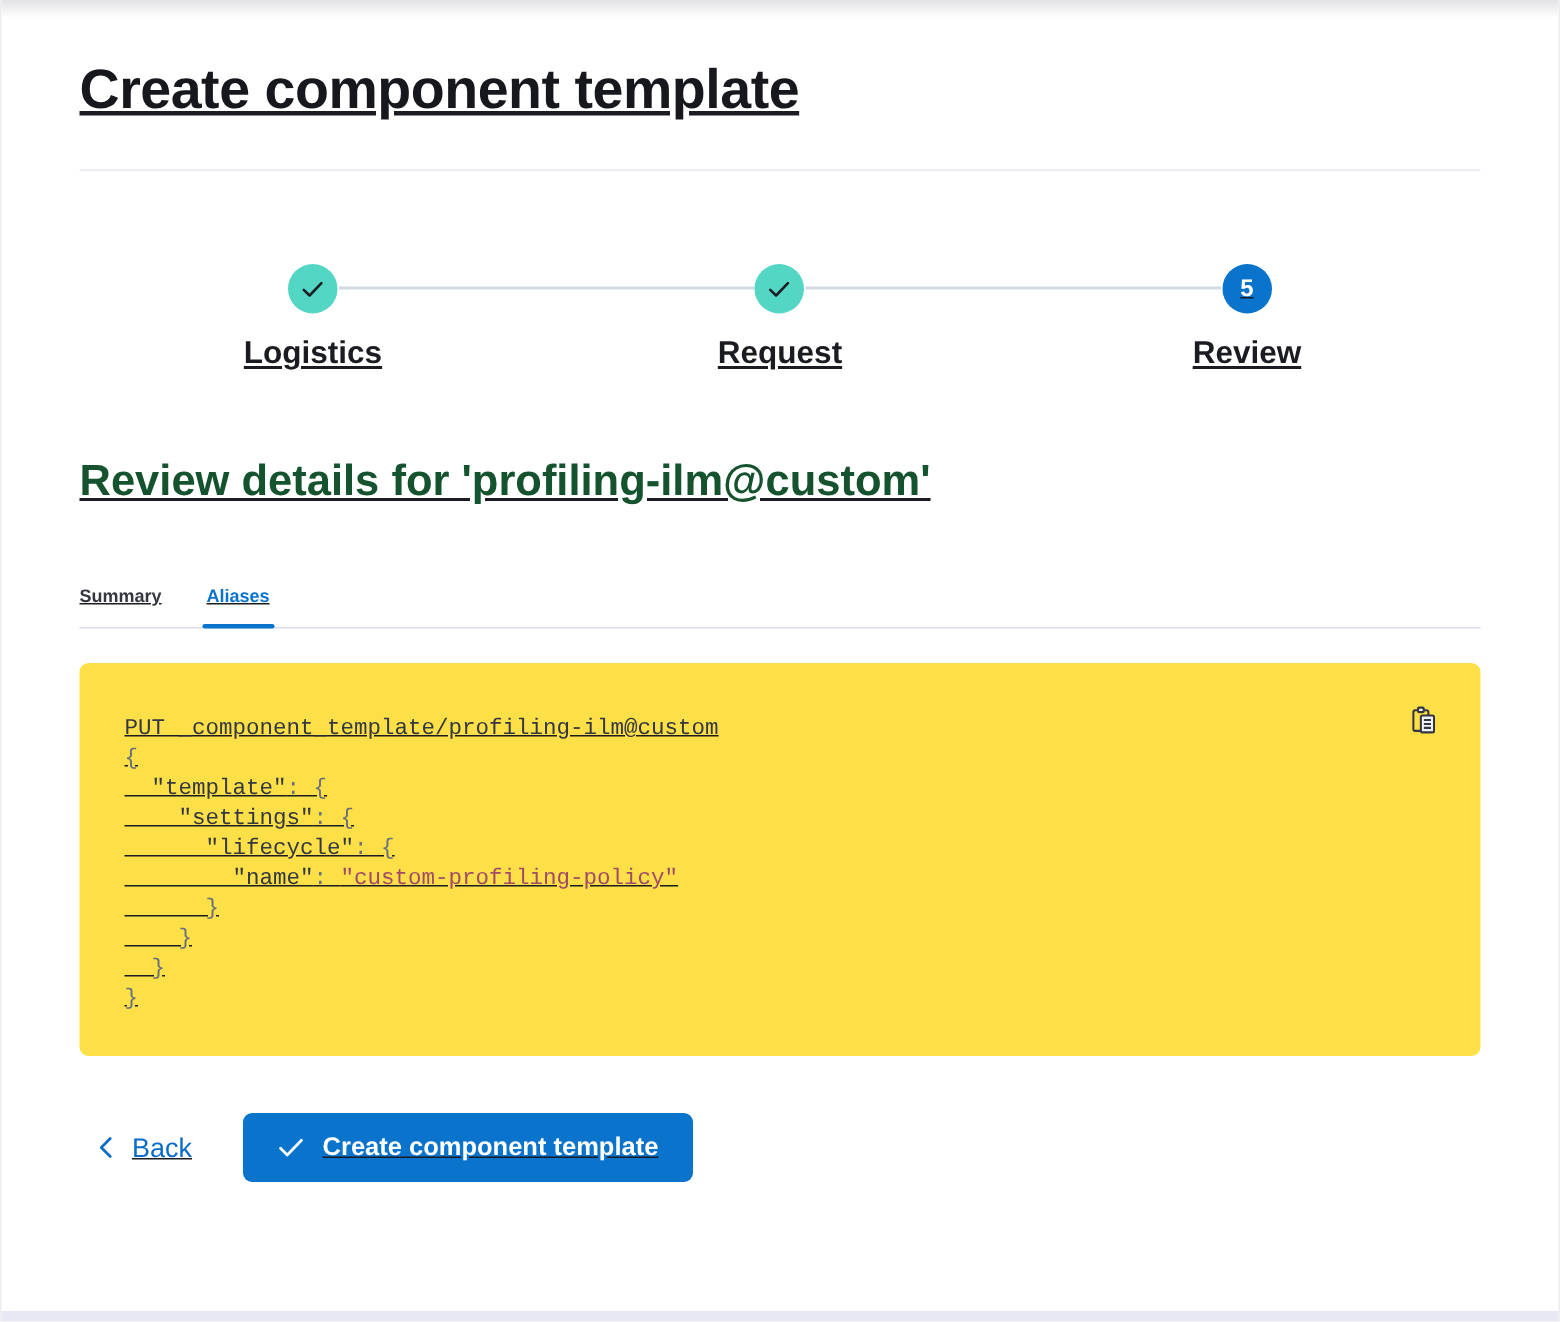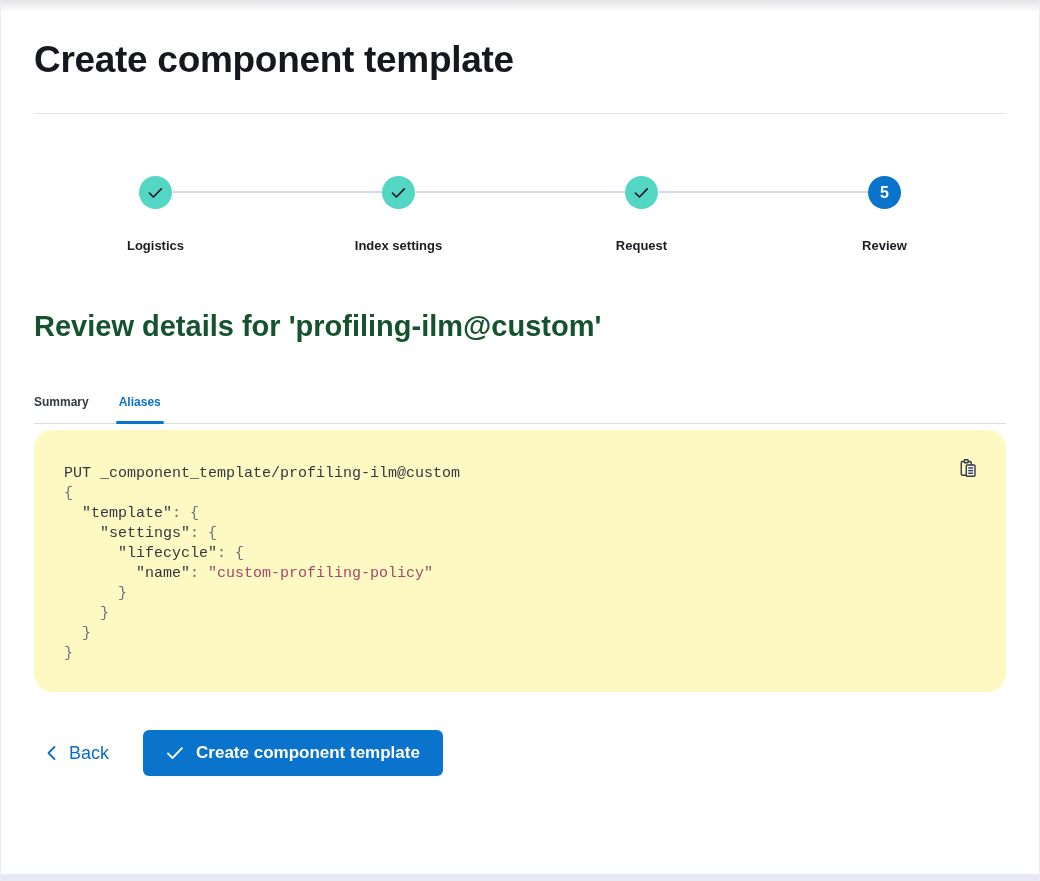--- a/index.html
+++ b/index.html
@@ -15,21 +15,21 @@
   .page {
     width: 1040px; height: 881px;
     border-left: 1px solid #ececf2;
     border-right: 1px solid #ececf2;
     position: relative;
   }
   .top-shadow {
     height: 12px;
     background: linear-gradient(#e3e3e6, #ffffff);
   }
-  .content { padding: 0 33px; }
+  .content { padding: 0 52px; text-decoration: underline; }
 
   h1.page-title {
     margin: 26px 0 0 0;
     font-size: 37px;
     line-height: 44px;
     font-weight: 700;
     color: #16181d;
     letter-spacing: -0.3px;
   }
   hr.title-rule {
@@ -54,21 +54,21 @@
   .step:first-child::before, .step:last-child::after { display: none; }
   .step-circle {
     width: 33px; height: 33px; border-radius: 50%;
     display: flex; align-items: center; justify-content: center;
     position: relative; z-index: 1;
   }
   .step-circle.complete { background: #54d6c5; }
   .step-circle.current  { background: #0a73cc; }
   .step-number { color: #ffffff; font-size: 16px; font-weight: 600; }
   .step-label {
-    margin-top: 29px; font-size: 13px; font-weight: 700; color: #1a1c21;
+    margin-top: 15px; font-size: 21px; font-weight: 700; color: #1a1c21;
   }
 
   
   h2.review-heading {
     margin: 54px 0 0 0;
     font-size: 29px;
     line-height: 38px;
     font-weight: 700;
     color: #14532d;
   }
@@ -92,23 +92,23 @@
 
   p.request-description {
     margin: 26px 0 0 0;
     font-size: 17px; line-height: 22px;
     color: #353b47;
   }
 
   
   .code-block {
     position: relative;
-    margin-top: 6px;
-    background: #fef9c3;
-    border-radius: 18px;
+    margin-top: 23px;
+    background: #fde047;
+    border-radius: 6px;
     padding: 34px 30px 28px 30px;
     min-height: 255px;
   }
   .code-block pre {
     margin: 0;
     font-family: "Liberation Mono", "DejaVu Sans Mono", monospace;
     font-size: 15px; line-height: 20px;
     color: #343741;
     white-space: pre;
   }
@@ -158,28 +158,20 @@
     <hr class="title-rule">
 
     <div class="stepper" id="stepper">
         <div class="step">
           <div class="step-circle complete">
             <svg width="15" height="12" viewBox="0 0 15 12" fill="none">
               <path d="M1.5 6.2 L5.4 10 L13.3 1.8" stroke="#1d1e24" stroke-width="1.7" stroke-linecap="round" stroke-linejoin="round"></path>
             </svg>
           </div>
           <div class="step-label">Logistics</div>
-        </div>
-        <div class="step">
-          <div class="step-circle complete">
-            <svg width="15" height="12" viewBox="0 0 15 12" fill="none">
-              <path d="M1.5 6.2 L5.4 10 L13.3 1.8" stroke="#1d1e24" stroke-width="1.7" stroke-linecap="round" stroke-linejoin="round"></path>
-            </svg>
-          </div>
-          <div class="step-label">Index settings</div>
         </div>
         <div class="step">
           <div class="step-circle complete">
             <svg width="15" height="12" viewBox="0 0 15 12" fill="none">
               <path d="M1.5 6.2 L5.4 10 L13.3 1.8" stroke="#1d1e24" stroke-width="1.7" stroke-linecap="round" stroke-linejoin="round"></path>
             </svg>
           </div>
           <div class="step-label">Request</div>
         </div>
         <div class="step">

